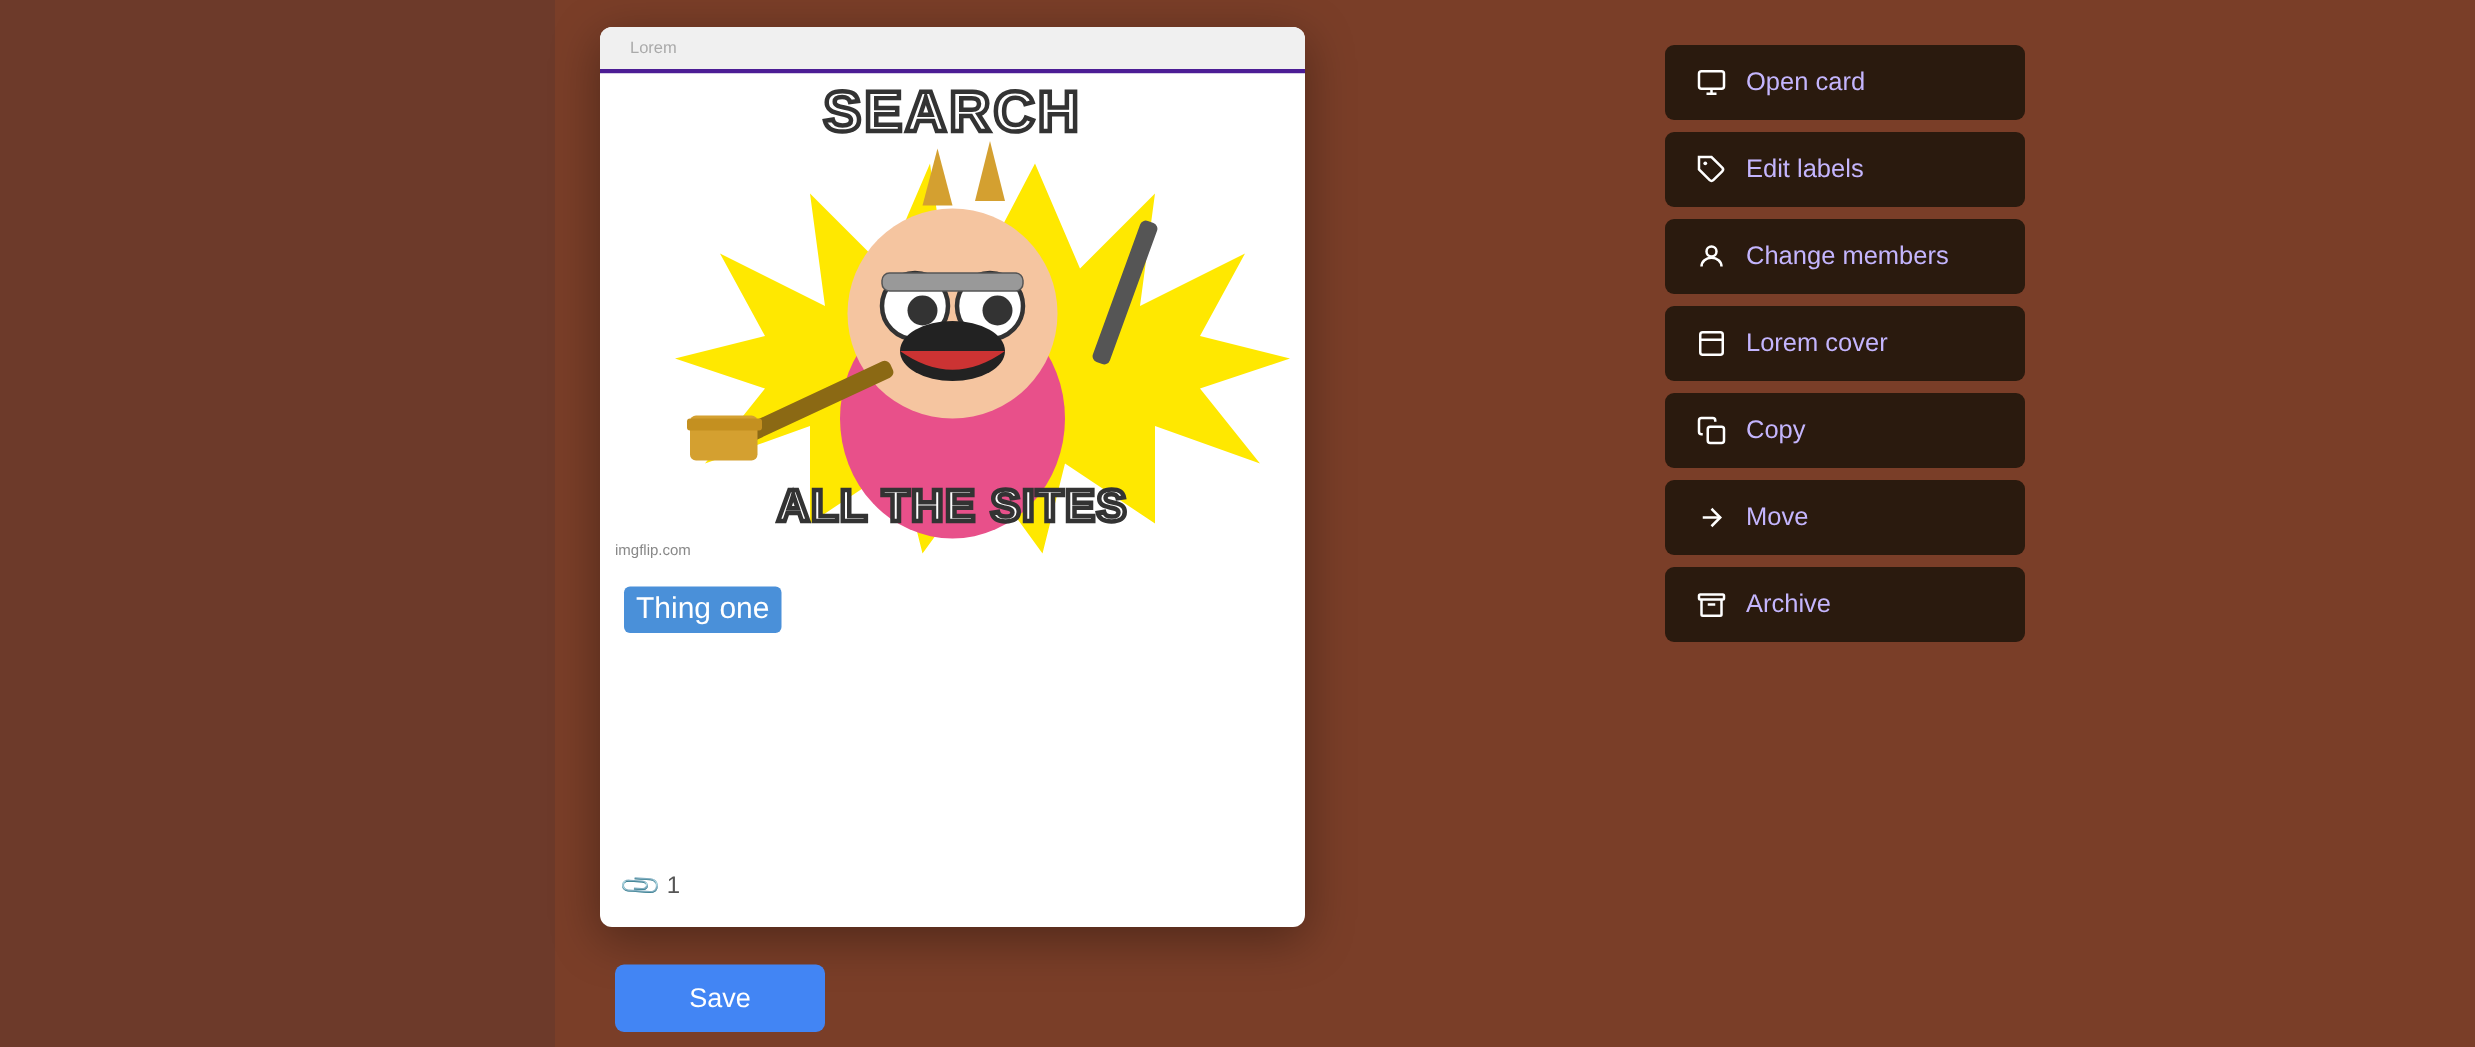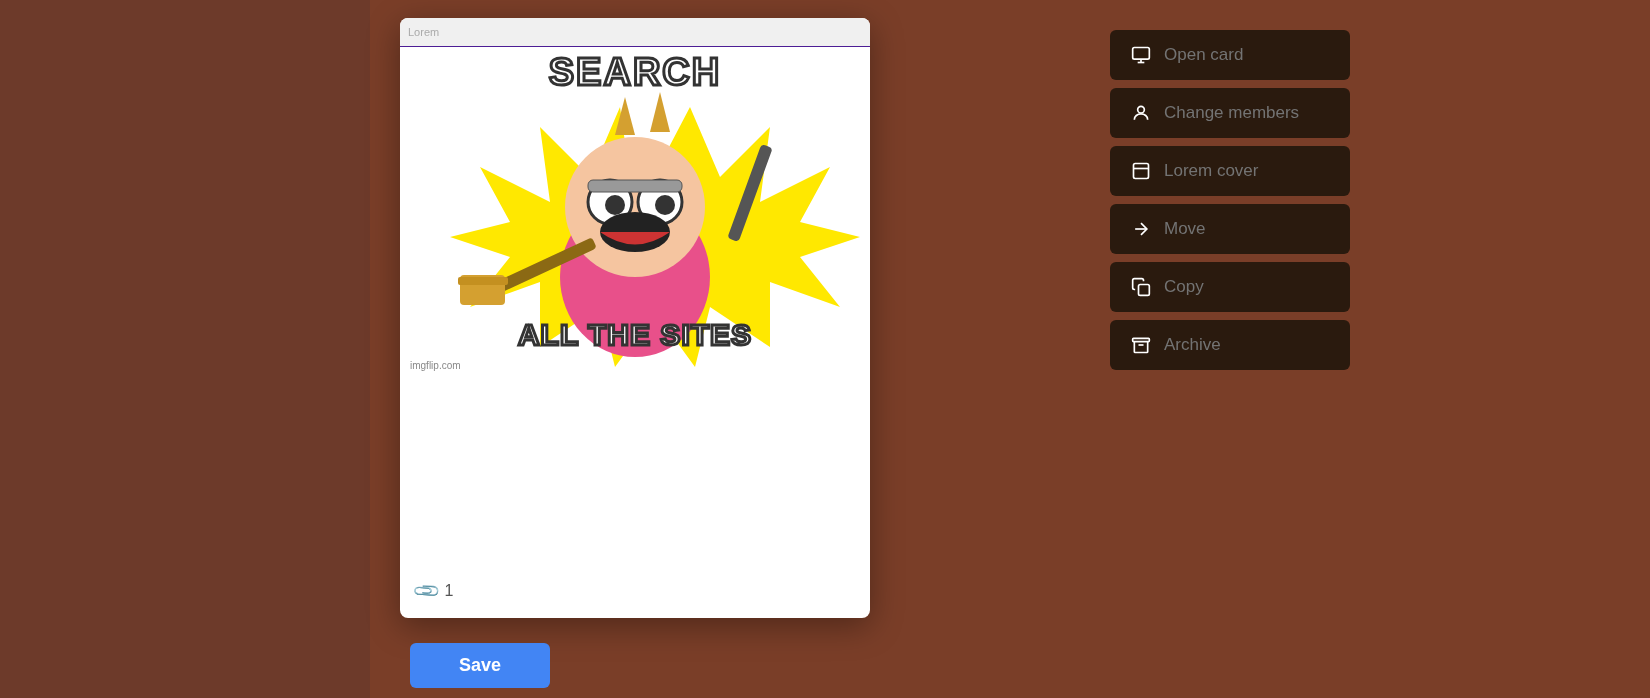--- a/index.html
+++ b/index.html
@@ -39,24 +39,24 @@
       background: #fff;
       border-radius: 8px;
       box-shadow: 0 8px 32px rgba(0,0,0,0.35);
       display: flex;
       flex-direction: column;
       overflow: hidden;
     }
 
     .card-header {
       background: #f0f0f0;
-      padding: 8px 8px;
+      padding: 8px 20px;
       font-size: 11px;
       color: #aaa;
-      border-bottom: 1px solid #4c1d95;
+      border-bottom: 3px solid #4c1d95;
       min-height: 26px;
     }
 
     .card-meme-area {
       width: 100%;
       height: 330px;
       background: #fff;
       position: relative;
       overflow: hidden;
       display: flex;
@@ -129,38 +129,38 @@
       justify-content: center;
     }
 
     .save-button {
       background: #4285f4;
       color: white;
       border: none;
       border-radius: 6px;
       padding: 12px 40px;
       font-size: 18px;
-      font-weight: 700;
+      font-weight: 400;
       cursor: pointer;
       width: 140px;
     }
 
     
     .context-menu {
       position: absolute;
       right: 300px;
       top: 30px;
       display: flex;
       flex-direction: column;
       gap: 8px;
     }
 
     .menu-item {
       background: #2a1a0e;
-      color: #737373;
+      color: #c4b5fd;
       border: none;
       border-radius: 6px;
       padding: 14px 20px;
       font-size: 17px;
       font-weight: 500;
       cursor: pointer;
       display: flex;
       align-items: center;
       gap: 12px;
       min-width: 240px;
@@ -227,20 +227,23 @@
 
       <rect x="300" y="140" width="100" height="12" rx="4" fill="#555" transform="rotate(-70, 350, 146)"></rect>
 
       <text x="235" y="38" font-family="Impact, Arial Black, sans-serif" font-size="38" font-weight="900" fill="white" stroke="#333" stroke-width="3" text-anchor="middle" letter-spacing="2">SEARCH</text>
 
       <text x="235" y="298" font-family="Impact, Arial Black, sans-serif" font-size="30" font-weight="900" fill="white" stroke="#333" stroke-width="3" text-anchor="middle" letter-spacing="1">ALL THE SITES</text>
     </svg>
     <span class="imgflip-credit">imgflip.com</span>
   </div>
 
+  <div class="card-title-area">
+    <span class="card-title-text">Thing one</span>
+  </div>
 
   <div class="card-body"></div>
 
   <div class="card-footer">
     <span class="attachment-icon">📎</span>
     <span class="attachment-count">1</span>
   </div>
 </div>
 
 <div class="save-bar">
@@ -253,20 +256,29 @@
     <span class="menu-icon">
       <svg viewBox="0 0 24 24">
           <rect x="2" y="3" width="20" height="14" rx="2" fill="none" stroke="white" stroke-width="2"></rect>
           <line x1="8" y1="21" x2="16" y2="21" stroke="white" stroke-width="2"></line>
           <line x1="12" y1="17" x2="12" y2="21" stroke="white" stroke-width="2"></line>
         </svg>
     </span>
     <span>Open card</span>
   </button>
 
+  <button class="menu-item">
+    <span class="menu-icon">
+      <svg viewBox="0 0 24 24">
+          <path d="M20.59 13.41l-7.17 7.17a2 2 0 01-2.83 0L2 12V2h10l8.59 8.59a2 2 0 010 2.82z" fill="none" stroke="white" stroke-width="2"></path>
+          <line x1="7" y1="7" x2="7.01" y2="7" stroke="white" stroke-width="3" stroke-linecap="round"></line>
+        </svg>
+    </span>
+    <span>Edit labels</span>
+  </button>
 
   <button class="menu-item">
     <span class="menu-icon">
       <svg viewBox="0 0 24 24">
           <circle cx="12" cy="8" r="4" fill="none" stroke="white" stroke-width="2"></circle>
           <path d="M4 20c0-4 3.6-7 8-7s8 3 8 7" fill="none" stroke="white" stroke-width="2"></path>
         </svg>
     </span>
     <span>Change members</span>
   </button>
@@ -277,35 +289,35 @@
           <rect x="3" y="3" width="18" height="18" rx="2" fill="none" stroke="white" stroke-width="2"></rect>
           <line x1="3" y1="9" x2="21" y2="9" stroke="white" stroke-width="2"></line>
         </svg>
     </span>
     <span>Lorem cover</span>
   </button>
 
   <button class="menu-item">
     <span class="menu-icon">
       <svg viewBox="0 0 24 24">
+          <rect x="9" y="9" width="13" height="13" rx="2" fill="none" stroke="white" stroke-width="2"></rect>
+          <path d="M5 15H4a2 2 0 01-2-2V4a2 2 0 012-2h9a2 2 0 012 2v1" fill="none" stroke="white" stroke-width="2"></path>
+        </svg>
+    </span>
+    <span>Copy</span>
+  </button>
+
+  <button class="menu-item">
+    <span class="menu-icon">
+      <svg viewBox="0 0 24 24">
           <line x1="5" y1="12" x2="19" y2="12" stroke="white" stroke-width="2"></line>
           <polyline points="12 5 19 12 12 19" fill="none" stroke="white" stroke-width="2"></polyline>
         </svg>
     </span>
     <span>Move</span>
-  </button>
-
-  <button class="menu-item">
-    <span class="menu-icon">
-      <svg viewBox="0 0 24 24">
-          <rect x="9" y="9" width="13" height="13" rx="2" fill="none" stroke="white" stroke-width="2"></rect>
-          <path d="M5 15H4a2 2 0 01-2-2V4a2 2 0 012-2h9a2 2 0 012 2v1" fill="none" stroke="white" stroke-width="2"></path>
-        </svg>
-    </span>
-    <span>Copy</span>
   </button>
 
 
   <button class="menu-item">
     <span class="menu-icon">
       <svg viewBox="0 0 24 24">
           <rect x="2" y="4" width="20" height="4" rx="1" fill="none" stroke="white" stroke-width="2"></rect>
           <path d="M4 8v12a1 1 0 001 1h14a1 1 0 001-1V8" fill="none" stroke="white" stroke-width="2"></path>
           <line x1="9" y1="12" x2="15" y2="12" stroke="white" stroke-width="2"></line>
         </svg>

